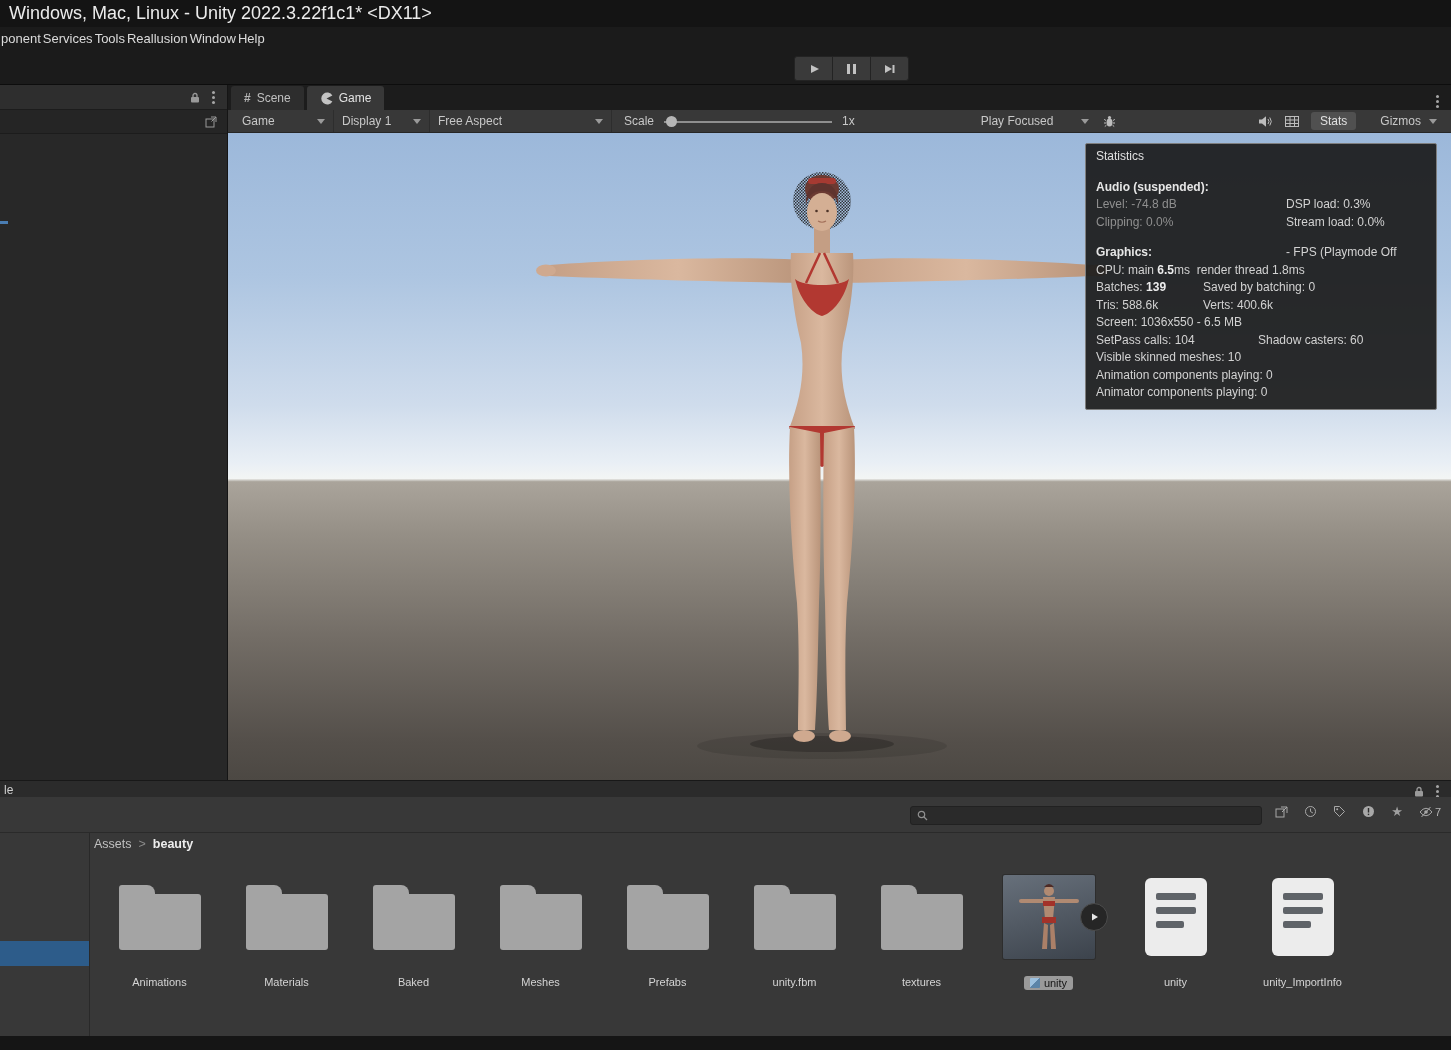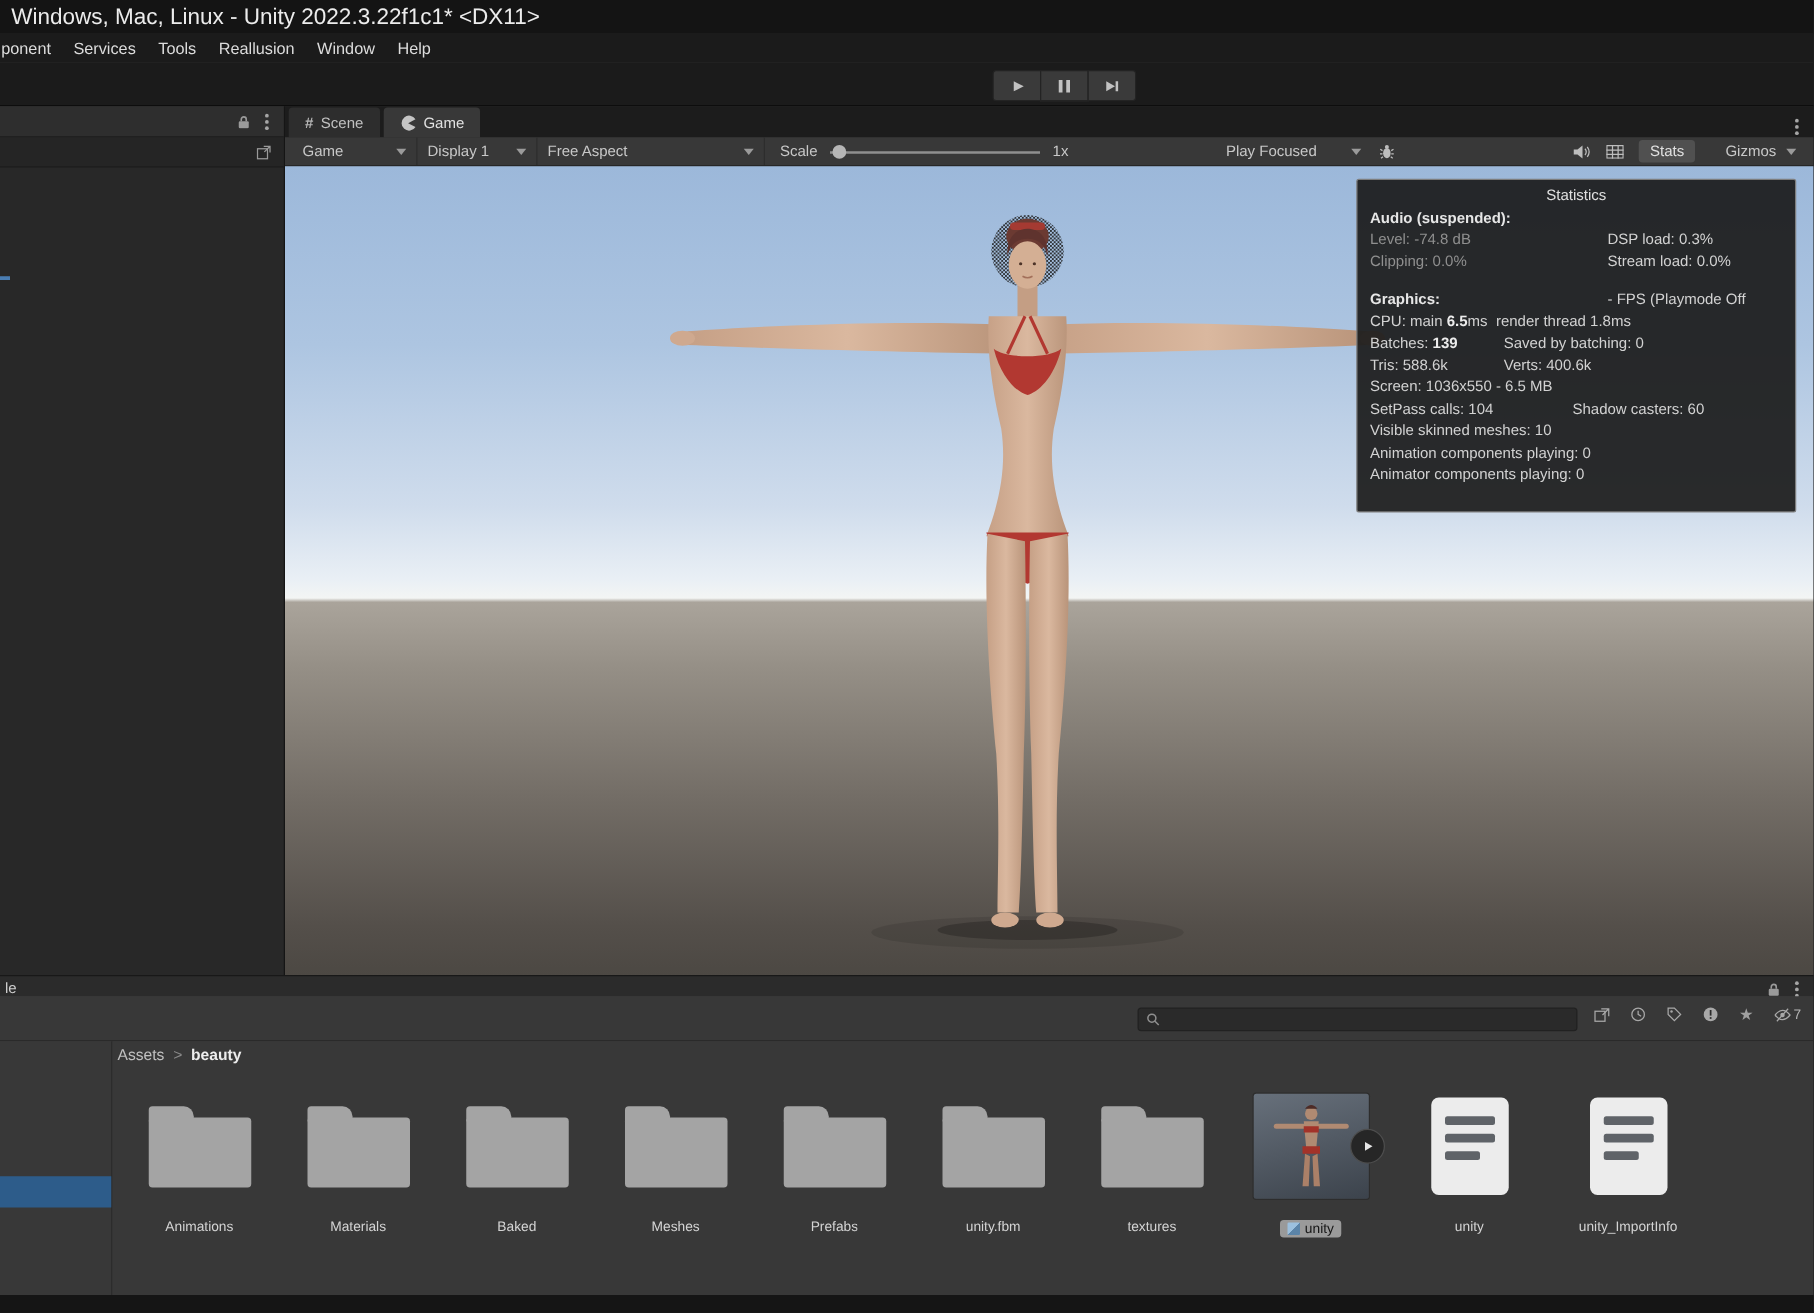--- a/index.html
+++ b/index.html
@@ -3,21 +3,21 @@
 <meta charset="utf-8">
 <style>
   html,body{margin:0;padding:0;background:#000}
   .app{position:relative;width:1451px;height:1050px;background:#383838;overflow:hidden;
        font-family:"Liberation Sans",sans-serif;color:#c8c8c8;font-size:12px}
 
   
   .titlebar{position:absolute;left:0;top:0;width:100%;height:27px;background:#141414;
             color:#ececec;font-size:18px;line-height:27px;padding-left:9px;box-sizing:border-box;white-space:nowrap}
   .menubar{position:absolute;left:0;top:27px;width:100%;height:23px;background:#1b1b1b;
-           display:flex;align-items:center;gap:18px;font-size:13px;color:#dcdcdc;padding-left:1px;box-sizing:border-box}
+           display:flex;align-items:center;gap:2px;font-size:13px;color:#dcdcdc;padding-left:1px;box-sizing:border-box}
   .toolbar{position:absolute;left:0;top:50px;width:100%;height:35px;background:#1b1b1b;
            border-bottom:1px solid #0d0d0d;box-sizing:border-box}
   .play-group{position:absolute;left:794px;top:6px;display:flex}
   .pbtn{width:37px;height:23px;background:#3a3a3a;border:1px solid #232323;display:flex;
         align-items:center;justify-content:center;margin-left:-1px}
   .pbtn:first-child{border-radius:3px 0 0 3px;margin-left:0}
   .pbtn:last-child{border-radius:0 3px 3px 0}
   .pause-bars span{width:3px;height:10px;background:#c2c2c2;display:inline-block;margin:0 1.5px}
 
   
@@ -61,21 +61,21 @@
   
   .viewport{position:absolute;left:228px;top:133px;width:1223px;height:647px;overflow:hidden;
     background:linear-gradient(180deg,#9cb8da 0%,#adc5e1 22%,#cfdcec 42%,#e9eff5 51%,
                #f3f5f4 53.4%,#aaa49b 53.9%,#958f86 62%,#736d66 78%,#544f4a 94%,#4c4843 100%)}
   .char-svg{position:absolute;left:0;top:0}
 
   
   .stats{position:absolute;top:10px;right:14px;width:352px;height:267px;background:rgba(28,28,28,.93);
          border:1px solid #7e7e7e;border-radius:2px;color:#d2d2d2;font-size:12px;box-sizing:border-box;
          padding:4px 10px 0;line-height:17.5px}
-  .stats .title{text-align:center;color:#e0e0e0;margin-bottom:0}
+  .stats .title{color:#e0e0e0;margin-bottom:13px}
   .srow{display:flex}
   .c190{width:190px;flex:none}.c107{width:107px;flex:none}.c162{width:162px;flex:none}
   .dim{color:#8f8f8f}
   .sh{font-weight:bold;color:#e6e6e6}
   .sb{font-weight:bold;color:#ececec}
   .gap12{height:13px}
   .pre{white-space:pre}
 
   
   .statusrow{position:absolute;left:0;top:780px;width:100%;height:17px;background:#2b2b2b;

